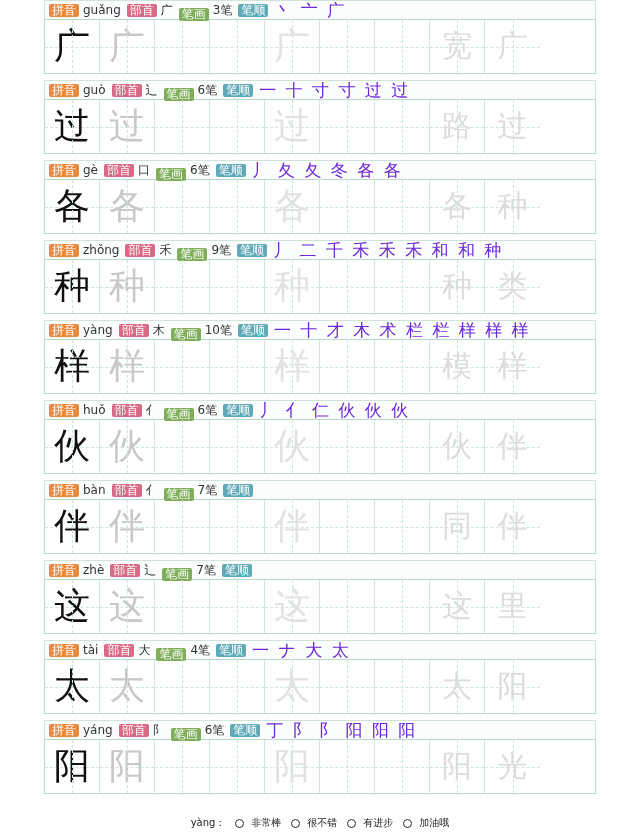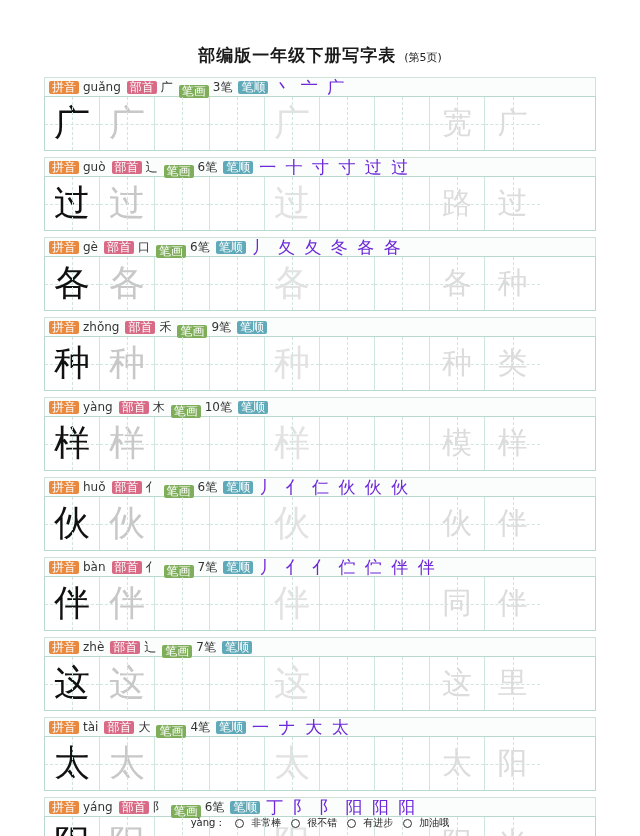--- a/index.html
+++ b/index.html
@@ -161,24 +161,20 @@
     width: 9px; height: 9px;
     border: 1px solid #333;
     border-radius: 50%;
   }
 </style>
 </head>
 <body>
 
 <div class="page">
 
-  <div class="header">
-    <span class="title">部编版一年级下册写字表</span>
-    <span class="pageno">(第5页)</span>
-  </div>
 
   <div class="rows">
       <div class="char-block">
         <div class="info-bar">
           <span class="tag pinyin">拼音</span>
           <span class="field">guǎng</span>
           <span class="tag bushou">部首</span>
           <span class="field">广</span>
           <span class="tag bihua">笔画</span>
           <span class="field">3笔</span>
@@ -275,20 +271,21 @@
       </div>
       <div class="char-block">
         <div class="info-bar">
           <span class="tag pinyin">拼音</span>
           <span class="field">zhǒng</span>
           <span class="tag bushou">部首</span>
           <span class="field">禾</span>
           <span class="tag bihua">笔画</span>
           <span class="field">9笔</span>
           <span class="tag bishun">笔顺</span>
+          <span class="stroke-seq">丿 二 千 禾 禾 禾 和 和 种</span>
         </div>
         <div class="grid-row">
           <div class="cell">
             <span class="glyph solid">种</span>
           </div>
           <div class="cell">
             <span class="glyph trace">种</span>
           </div>
           <div class="cell"></div>
           <div class="cell"></div>
@@ -307,20 +304,21 @@
       </div>
       <div class="char-block">
         <div class="info-bar">
           <span class="tag pinyin">拼音</span>
           <span class="field">yàng</span>
           <span class="tag bushou">部首</span>
           <span class="field">木</span>
           <span class="tag bihua">笔画</span>
           <span class="field">10笔</span>
           <span class="tag bishun">笔顺</span>
+          <span class="stroke-seq">一 十 才 木 术 栏 栏 样 样 样</span>
         </div>
         <div class="grid-row">
           <div class="cell">
             <span class="glyph solid">样</span>
           </div>
           <div class="cell">
             <span class="glyph trace">样</span>
           </div>
           <div class="cell"></div>
           <div class="cell"></div>
@@ -372,21 +370,20 @@
       </div>
       <div class="char-block">
         <div class="info-bar">
           <span class="tag pinyin">拼音</span>
           <span class="field">bàn</span>
           <span class="tag bushou">部首</span>
           <span class="field">亻</span>
           <span class="tag bihua">笔画</span>
           <span class="field">7笔</span>
           <span class="tag bishun">笔顺</span>
-          <span class="stroke-seq">丿 亻 亻 伫 伫 伴 伴</span>
         </div>
         <div class="grid-row">
           <div class="cell">
             <span class="glyph solid">伴</span>
           </div>
           <div class="cell">
             <span class="glyph trace">伴</span>
           </div>
           <div class="cell"></div>
           <div class="cell"></div>

